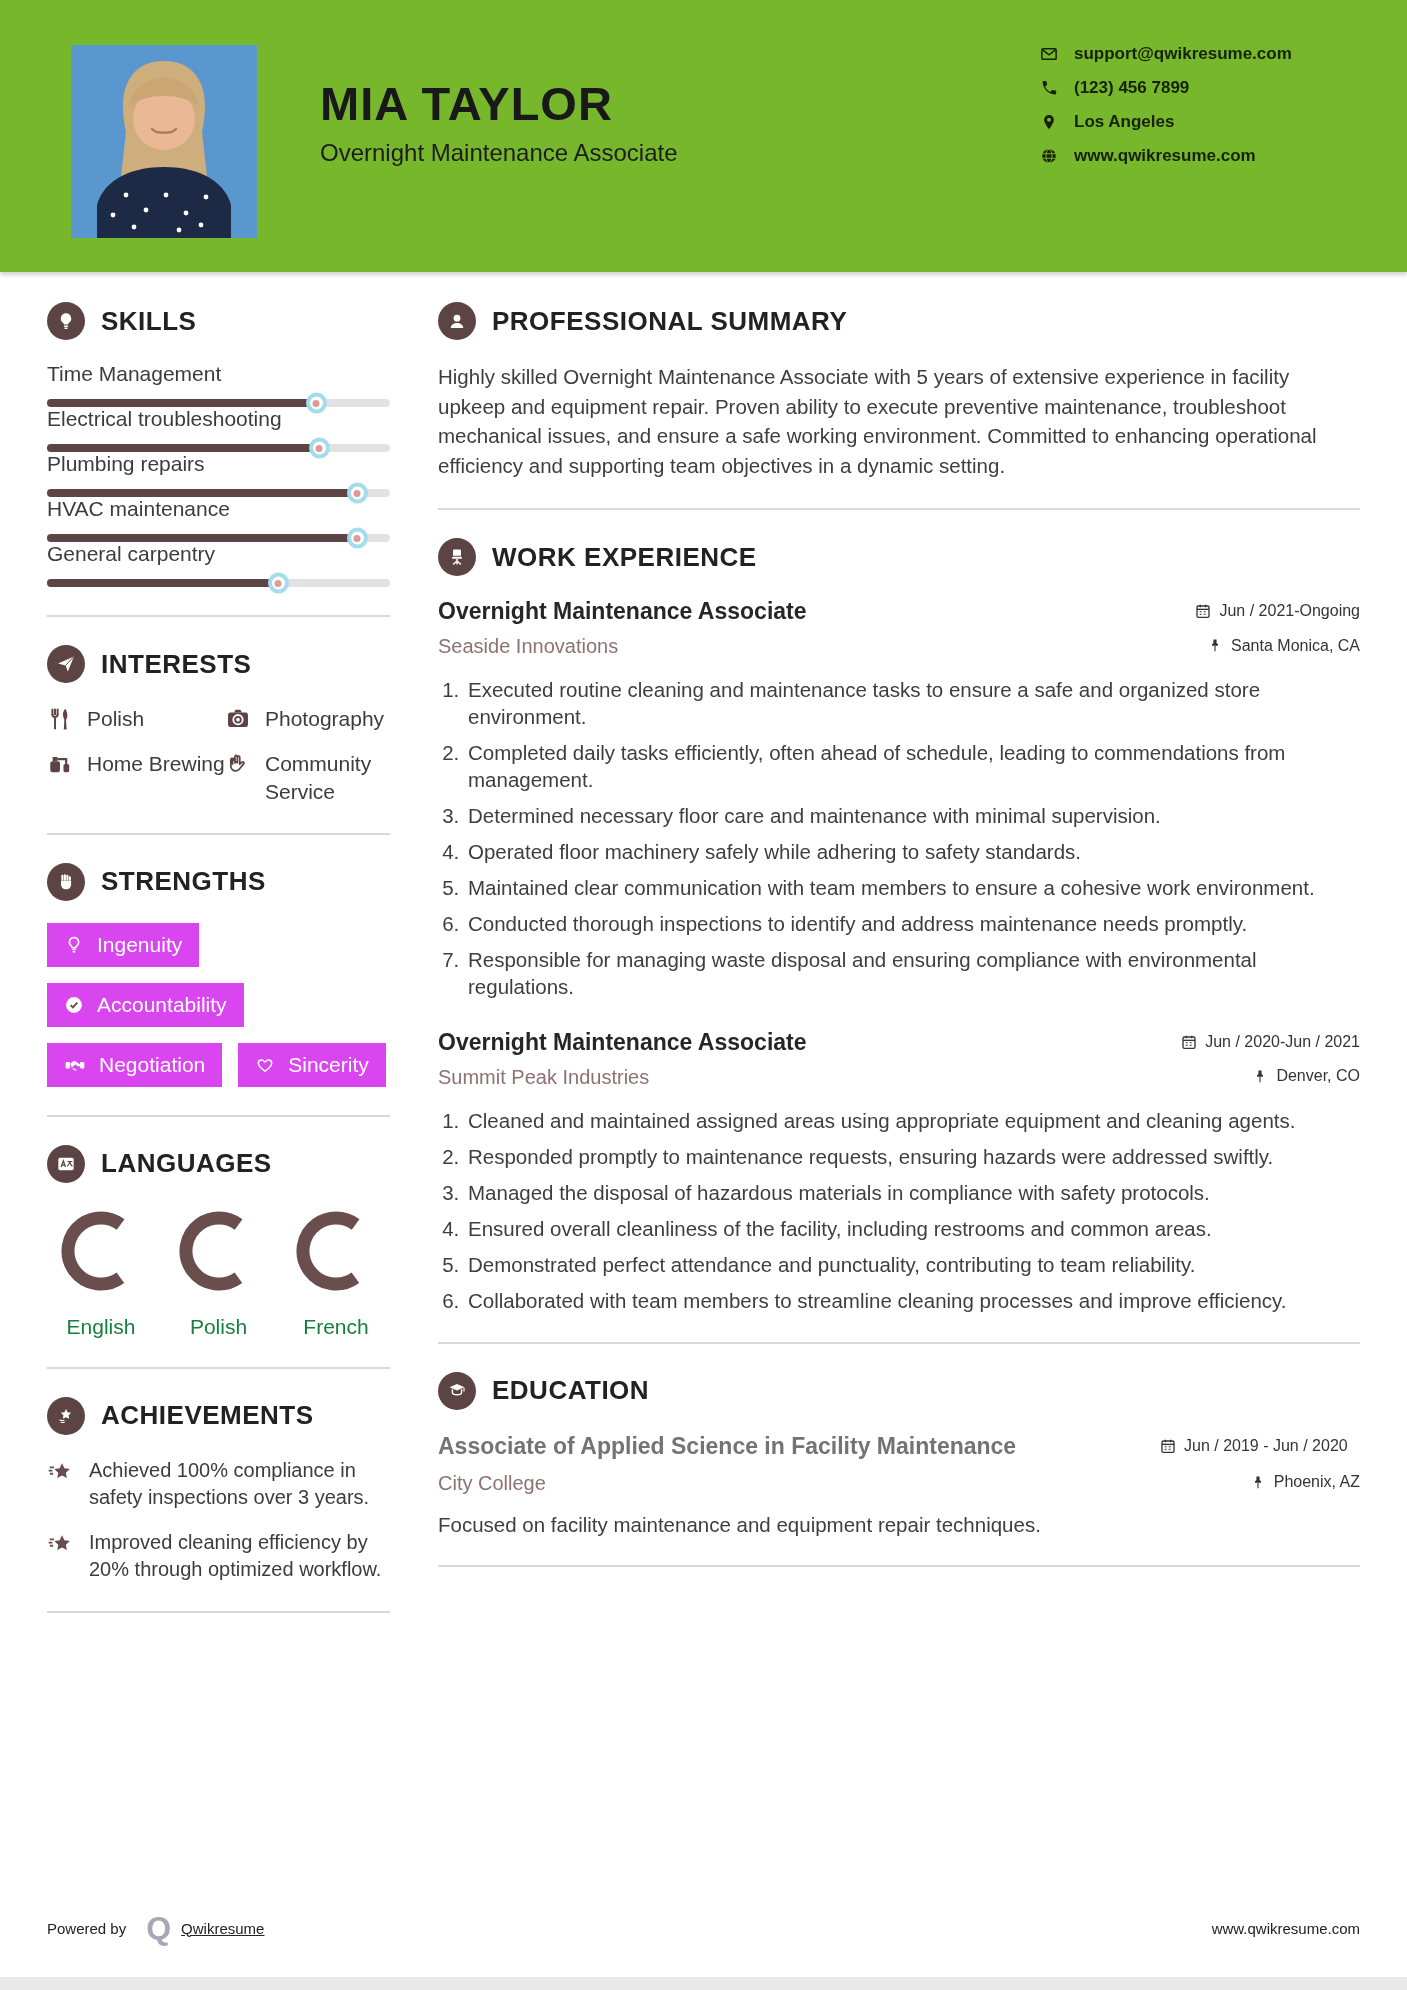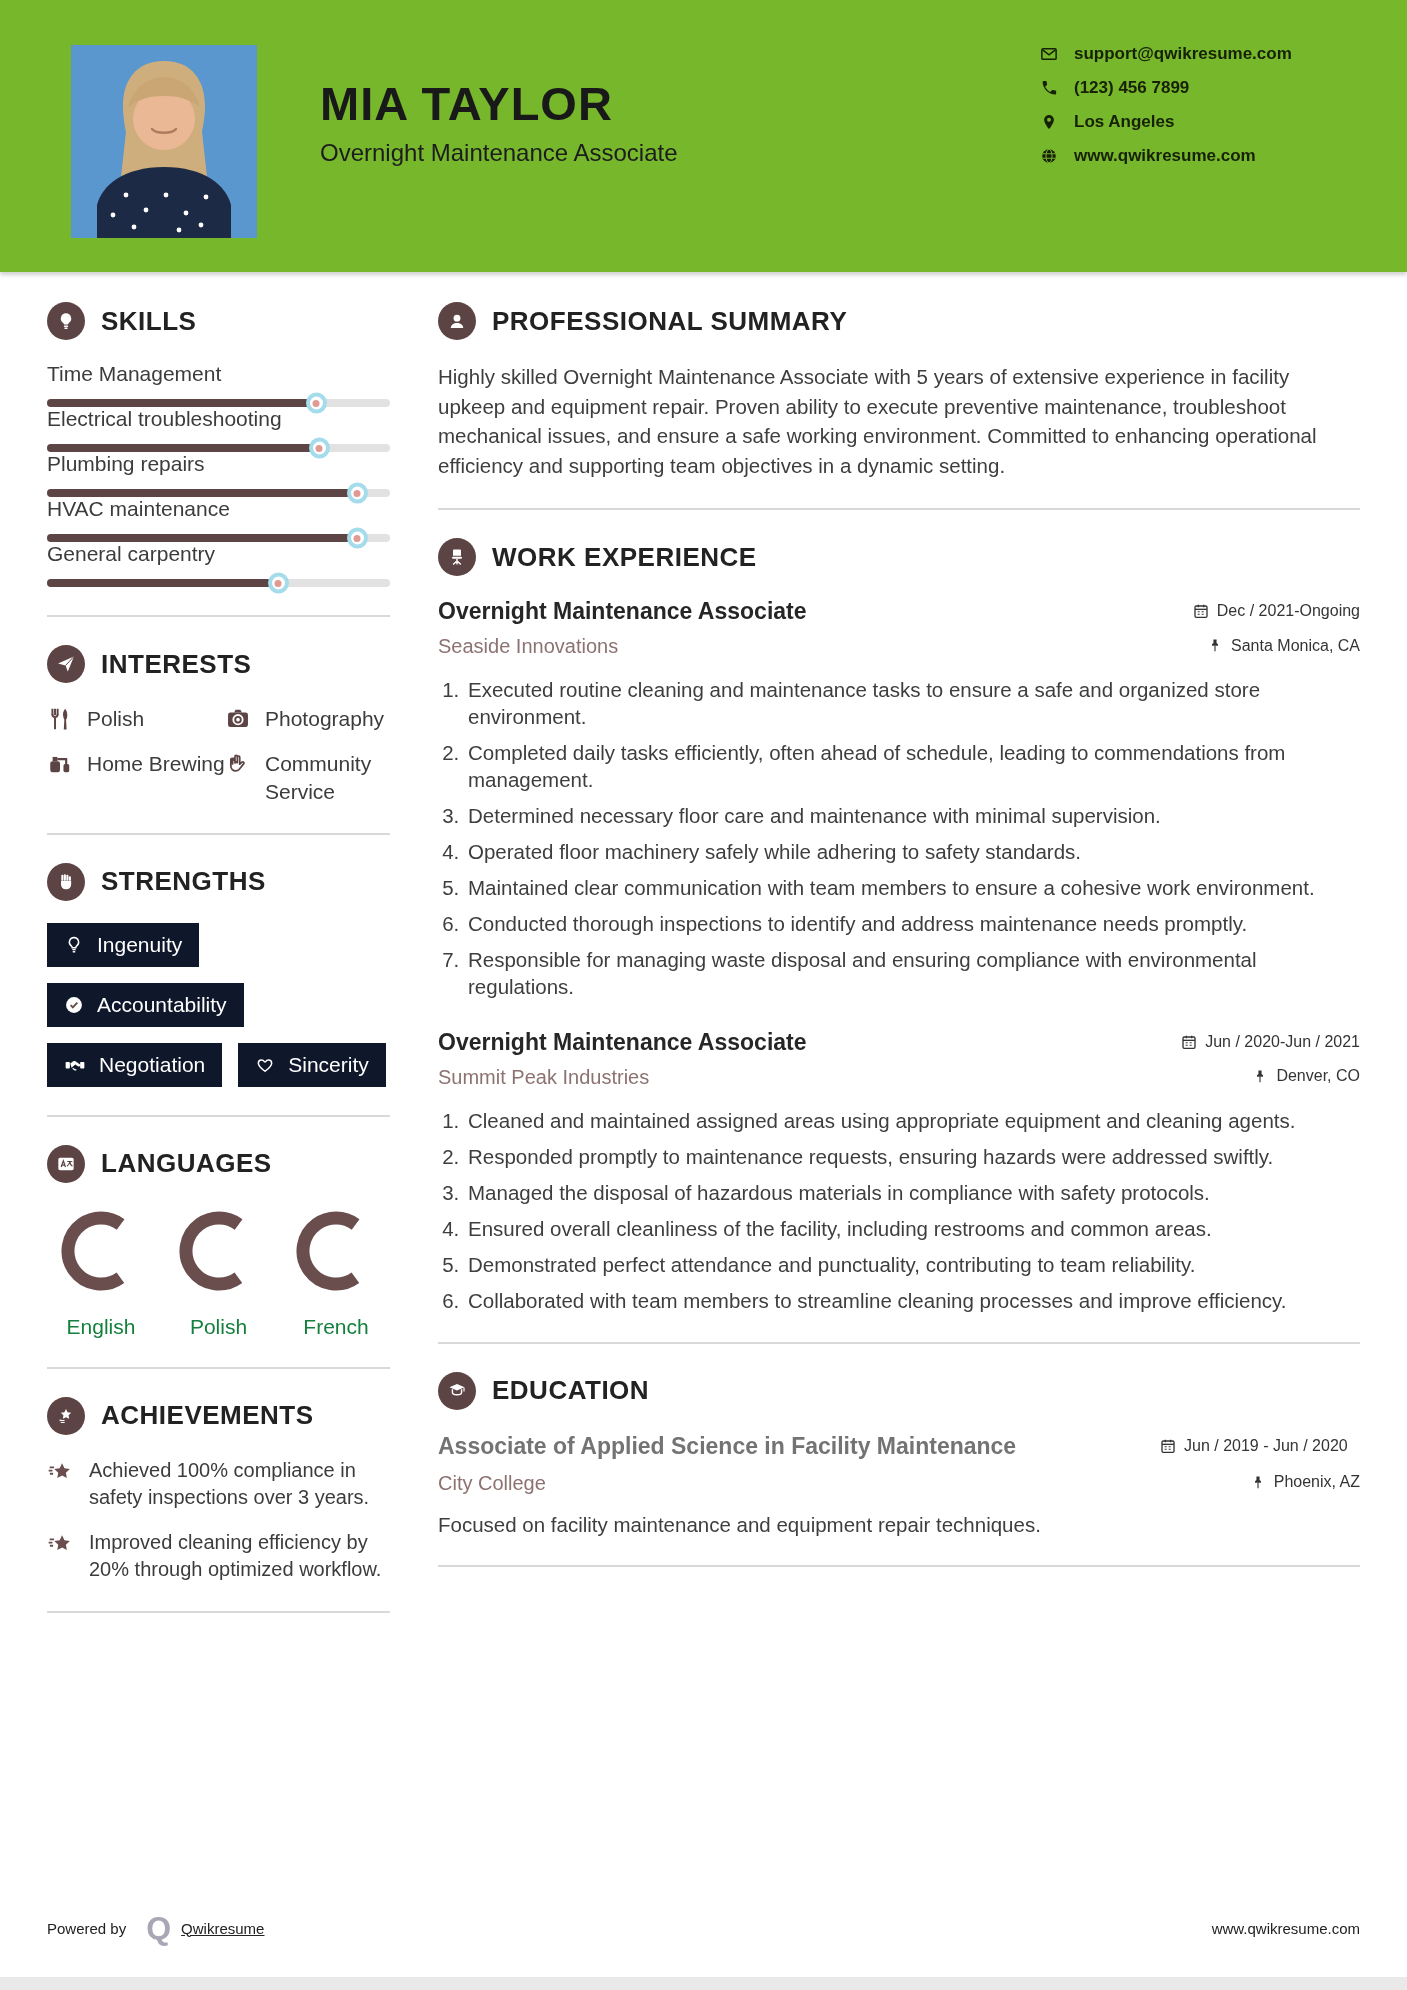--- a/index.html
+++ b/index.html
@@ -35,21 +35,21 @@
   .knob { position:absolute; right:-12px; top:50%; transform:translateY(-50%);
           width:21px; height:21px; background:#ffffff; border:4px solid #a5dcec; border-radius:50%; }
   .knob::after { content:""; position:absolute; left:50%; top:50%; transform:translate(-50%,-50%);
           width:7px; height:7px; border-radius:50%; background:#e09a94; }
   
   .interests-grid { display:grid; grid-template-columns:178px 1fr; row-gap:18px; }
   .interest { display:flex; gap:14px; align-items:flex-start; font-size:21px; color:#3c3c3c; line-height:1.3; }
   .interest svg { flex:0 0 26px; margin-top:1px; }
   
   .badges { display:flex; flex-wrap:wrap; gap:16px; }
-  .badge { background:#0f172a; color:#ffffff; font-size:21px; padding:10px 17px;
+  .badge { background:#d946ef; color:#ffffff; font-size:21px; padding:10px 17px;
            display:flex; align-items:center; gap:13px; }
   
   .langs { display:flex; justify-content:space-between; padding:6px 2px 0; }
   .lang { display:flex; flex-direction:column; align-items:center; width:104px; }
   .ring { width:80px; height:80px; }
   .lang-label { margin-top:24px; font-size:21px; color:#15803d; }
   
   .ach { display:flex; gap:15px; margin-bottom:18px; font-size:20px; color:#3c3c3c; line-height:1.35; }
   .ach svg { flex:0 0 27px; margin-top:2px; }
   
@@ -380,21 +380,21 @@
     <div class="job">
       <div class="job-row">
         <span class="jobtitle">Overnight Maintenance Associate</span>
         <span class="meta">
           <svg width="16" height="16" viewBox="0 0 24 24">
               <rect x="3" y="4.5" width="18" height="17" rx="2" fill="none" stroke="#343434" stroke-width="2"></rect>
               <path d="M3 9.5h18" stroke="#343434" stroke-width="2"></path>
               <path d="M8 2.5v4M16 2.5v4" stroke="#343434" stroke-width="2"></path>
               <path d="M7 13h3M13 13h3M7 17h3M13 17h3" stroke="#343434" stroke-width="1.6"></path>
             </svg>
-          <span>Dec / 2021-Ongoing</span>
+          <span>Jun / 2021-Ongoing</span>
         </span>
       </div>
       <div class="job-row">
         <span class="company">Seaside Innovations</span>
         <span class="meta">
           <svg width="15" height="15" viewBox="0 0 24 24">
               <path d="M9.5 2.5h5v5.6l2.3 1.7v2.4H7.2v-2.4l2.3-1.7z" fill="#343434"></path>
               <path d="M12 12.2V21" stroke="#343434" stroke-width="1.8"></path>
             </svg>
           <span>Santa Monica, CA</span>

